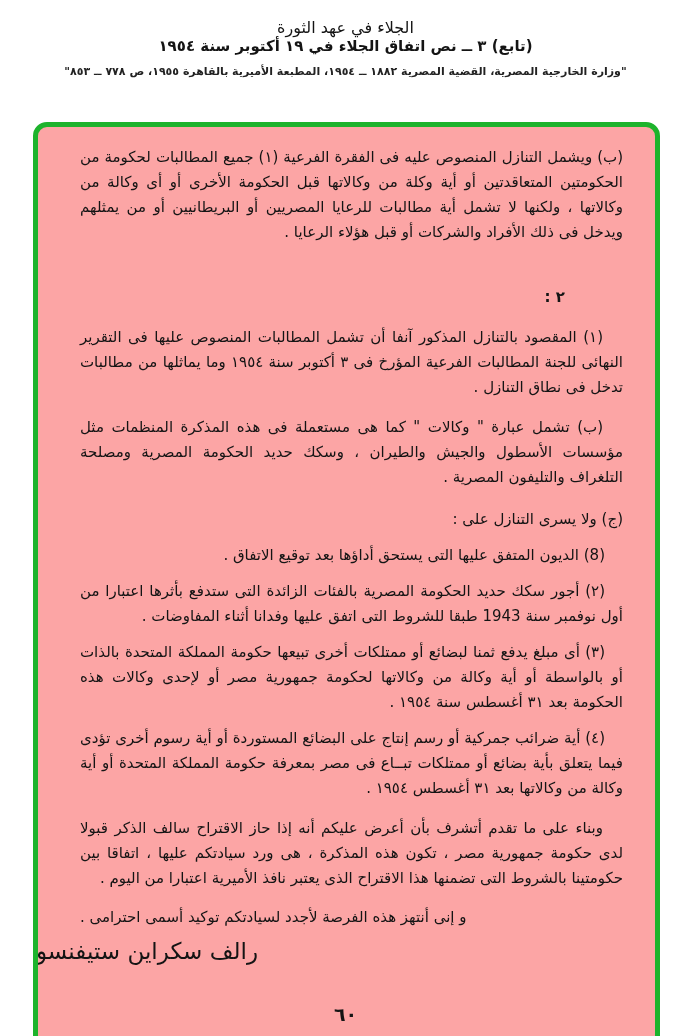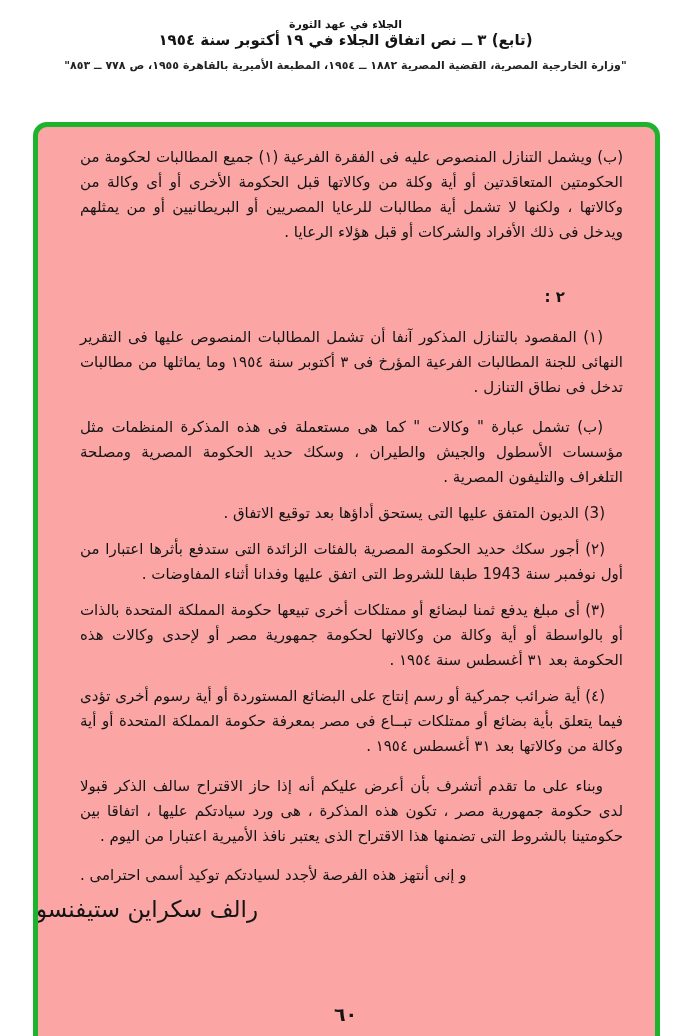--- a/index.html
+++ b/index.html
@@ -10,21 +10,21 @@
     font-family:"DejaVu Sans",sans-serif;
     color:#141414;
     overflow:hidden;
   }
   
   .header{
     position:absolute;top:18px;left:0;width:691px;
     text-align:center;direction:rtl;
   }
   .header-title{
-    font-size:11px;font-weight:bold;letter-spacing:0;
+    font-size:16px;font-weight:normal;letter-spacing:0;
   }
   .header-subtitle{
     font-size:15px;font-weight:bold;
   }
   .header-source{
     margin-top:10px;font-size:11px;font-weight:bold;color:#222;
   }
   
   .doc-frame{
     position:absolute;left:33px;top:122px;
@@ -89,21 +89,22 @@
     <div class="header-subtitle">(تابع) ٣ ــ نص اتفاق الجلاء في ١٩ أكتوبر سنة ١٩٥٤</div>
     <div class="header-source">"وزارة الخارجية المصرية، القضية المصرية ١٨٨٢ ــ ١٩٥٤، المطبعة الأميرية بالقاهرة ١٩٥٥، ص ٧٧٨ ــ ٨٥٣"</div>
   </div>
 
   <div class="doc-frame">
     <div class="doc-content">
       <p class="p-first">(ب) ويشمل التنازل المنصوص عليه فى الفقرة الفرعية (١) جميع المطالبات لحكومة من الحكومتين المتعاقدتين أو أية وكلة من وكالاتها قبل الحكومة الأخرى أو أى وكالة من وكالاتها ، ولكنها لا تشمل أية مطالبات للرعايا المصريين أو البريطانيين أو من يمثلهم ويدخل فى ذلك الأفراد والشركات أو قبل هؤلاء الرعايا .</p>
       <p class="sec-num">٢ :</p>
       <p class="p-item">(١) المقصود بالتنازل المذكور آنفا أن تشمل المطالبات المنصوص عليها فى التقرير النهائى للجنة المطالبات الفرعية المؤرخ فى ٣ أكتوبر سنة ١٩٥٤ وما يماثلها من مطالبات تدخل فى نطاق التنازل .</p>
       <p class="p-item">(ب) تشمل عبارة " وكالات " كما هى مستعملة فى هذه المذكرة المنظمات مثل مؤسسات الأسطول والجيش والطيران ، وسكك حديد الحكومة المصرية ومصلحة التلغراف والتليفون المصرية .</p>
-      <p class="p-sub">(3) الديون المتفق عليها التى يستحق أداؤها بعد توقيع الاتفاق .</p>
+      <p class="p-head">(ج) ولا يسرى التنازل على :</p>
+      <p class="p-sub">(8) الديون المتفق عليها التى يستحق أداؤها بعد توقيع الاتفاق .</p>
       <p class="p-sub">(٢) أجور سكك حديد الحكومة المصرية بالفئات الزائدة التى ستدفع بأثرها اعتبارا من أول نوفمبر سنة 1943 طبقا للشروط التى اتفق عليها وفدانا أثناء المفاوضات .</p>
       <p class="p-sub">(٣) أى مبلغ يدفع ثمنا لبضائع أو ممتلكات أخرى تبيعها حكومة المملكة المتحدة بالذات أو بالواسطة أو أية وكالة من وكالاتها لحكومة جمهورية مصر أو لإحدى وكالات هذه الحكومة بعد ٣١ أغسطس سنة ١٩٥٤ .</p>
       <p class="p-sub">(٤) أية ضرائب جمركية أو رسم إنتاج على البضائع المستوردة أو أية رسوم أخرى تؤدى فيما يتعلق بأية بضائع أو ممتلكات تبــاع فى مصر بمعرفة حكومة المملكة المتحدة أو أية وكالة من وكالاتها بعد ٣١ أغسطس ١٩٥٤ .</p>
       <p class="p-item">وبناء على ما تقدم أتشرف بأن أعرض عليكم أنه إذا حاز الاقتراح سالف الذكر قبولا لدى حكومة جمهورية مصر ، تكون هذه المذكرة ، هى ورد سيادتكم عليها ، اتفاقا بين حكومتينا بالشروط التى تضمنها هذا الاقتراح الذى يعتبر نافذ الأميرية اعتبارا من اليوم .</p>
       <p class="p-close">و إنى أنتهز هذه الفرصة لأجدد لسيادتكم توكيد أسمى احترامى .</p>
       <p class="signature">رالف سكراين ستيفنسون</p>
     </div>
   </div>
 
   <div class="footer">

